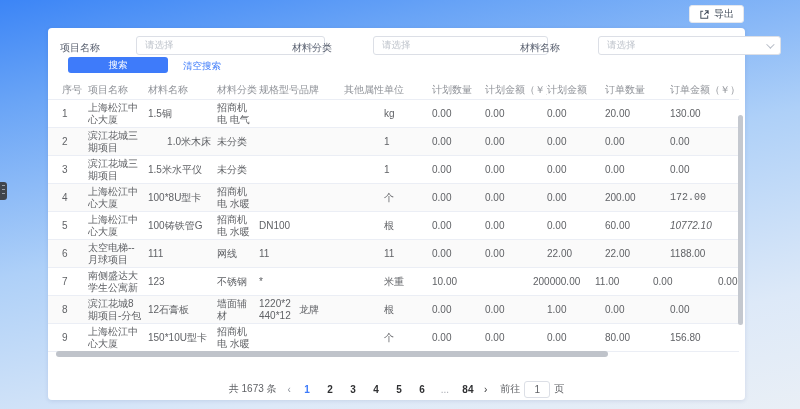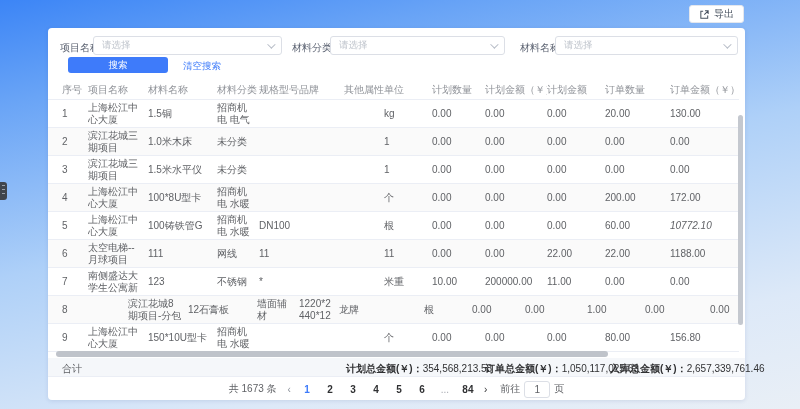--- a/index.html
+++ b/index.html
@@ -23,21 +23,21 @@
   .handle { position:absolute; left:0; top:182px; width:7px; height:18px; background:#40454c; border-radius:0 3px 3px 0; }
   .handle i { display:block; width:3px; height:1px; background:#9aa0a8; margin:3px auto 0; }
 
   
   .card { position:absolute; left:48px; top:28px; width:697px; height:372px; background:#fff; border-radius:4px;
     box-shadow:0 1px 4px rgba(30,60,120,.12); }
 
   
   .filter-label { position:absolute; top:13px; font-size:10px; color:#5a6170; }
   .sel { position:absolute; top:8px; height:19px; border:1px solid #dcdfe6; border-radius:3px; background:#fff;
-    display:flex; align-items:center; padding:0 8px; cursor:pointer; }
+    display:flex; align-items:center; padding:0 8px; cursor:pointer;margin-left:43px; }
   .sel .ph { color:#bfc4cc; font-size:9.5px; flex:1; }
   .chev { width:6px; height:6px; border-right:1px solid #b6bcc6; border-bottom:1px solid #b6bcc6;
     transform:rotate(45deg) translateY(-2px); }
   .search-btn { position:absolute; left:20px; top:29px; width:100px; height:16px; background:#3e7bfa; border:none;
     border-radius:3px; color:#fff; font-size:9.5px; cursor:pointer; font-family:inherit; }
   .clear-link { position:absolute; left:135px; top:32px; color:#3e7bfa; font-size:9.5px; cursor:pointer; }
 
   
   .thead { position:absolute; left:0; top:52px; width:691px; height:20px; display:flex; align-items:center;
     padding-left:14px; border-bottom:1px solid #ebeef5; }
@@ -144,21 +144,21 @@
           <div class="td" style="width: 48px;">kg</div>
           <div class="td" style="width: 53px;">0.00</div>
           <div class="td" style="width: 62px;">0.00</div>
           <div class="td" style="width: 58px;">0.00</div>
           <div class="td" style="width: 65px;">20.00</div>
           <div class="td" style="width: 70px;">130.00</div>
         </div>
         <div class="tr striped">
           <div class="td" style="width: 26px;">2</div>
           <div class="td" style="width: 60px;">滨江花城三期项目</div>
-          <div class="td" style="width: 69px;">1.0米木床</div>
+          <div class="td" style="width: 69px; text-align: right;">1.0米木床</div>
           <div class="td" style="width: 42px;">未分类</div>
           <div class="td" style="width: 40px;"></div>
           <div class="td" style="width: 45px;"></div>
           <div class="td" style="width: 40px;"></div>
           <div class="td" style="width: 48px;">1</div>
           <div class="td" style="width: 53px;">0.00</div>
           <div class="td" style="width: 62px;">0.00</div>
           <div class="td" style="width: 58px;">0.00</div>
           <div class="td" style="width: 65px;">0.00</div>
           <div class="td" style="width: 70px;">0.00</div>
@@ -184,21 +184,21 @@
           <div class="td" style="width: 69px;">100*8U型卡</div>
           <div class="td" style="width: 42px;">招商机电 水暖材料</div>
           <div class="td" style="width: 40px;"></div>
           <div class="td" style="width: 45px;"></div>
           <div class="td" style="width: 40px;"></div>
           <div class="td" style="width: 48px;">个</div>
           <div class="td" style="width: 53px;">0.00</div>
           <div class="td" style="width: 62px;">0.00</div>
           <div class="td" style="width: 58px;">0.00</div>
           <div class="td" style="width: 65px;">200.00</div>
-          <div class="td" style="width: 70px;">172.00</div>
+          <div class="td" style="width: 70px; font-family: Liberation Mono, monospace;">172.00</div>
         </div>
         <div class="tr">
           <div class="td" style="width: 26px;">5</div>
           <div class="td" style="width: 60px;">上海松江中心大厦</div>
           <div class="td" style="width: 69px;">100铸铁管G</div>
           <div class="td" style="width: 42px;">招商机电 水暖材料</div>
           <div class="td" style="width: 40px;">DN100</div>
           <div class="td" style="width: 45px;"></div>
           <div class="td" style="width: 40px;"></div>
           <div class="td" style="width: 48px;">根</div>
@@ -226,28 +226,28 @@
         <div class="tr">
           <div class="td" style="width: 26px;">7</div>
           <div class="td" style="width: 60px;">南侧盛达大学生公寓新建</div>
           <div class="td" style="width: 69px;">123</div>
           <div class="td" style="width: 42px;">不锈钢</div>
           <div class="td" style="width: 40px;">*</div>
           <div class="td" style="width: 45px;"></div>
           <div class="td" style="width: 40px;"></div>
           <div class="td" style="width: 48px;">米重</div>
           <div class="td" style="width: 53px;">10.00</div>
-          <div class="td" style="width: 62px;">200000.00</div>
+          <div class="td" style="width: 62px; margin-left: 48px;">200000.00</div>
           <div class="td" style="width: 58px;">11.00</div>
           <div class="td" style="width: 65px;">0.00</div>
           <div class="td" style="width: 70px;">0.00</div>
         </div>
         <div class="tr striped">
           <div class="td" style="width: 26px;">8</div>
-          <div class="td" style="width: 60px; margin-left: 40px;">滨江花城8期项目-分包</div>
+          <div class="td" style="width: 60px;">滨江花城8期项目-分包</div>
           <div class="td" style="width: 69px;">12石膏板</div>
           <div class="td" style="width: 42px;">墙面辅材</div>
           <div class="td" style="width: 40px;">1220*2440*12</div>
           <div class="td" style="width: 45px;">龙牌</div>
           <div class="td" style="width: 40px;"></div>
           <div class="td" style="width: 48px;">根</div>
           <div class="td" style="width: 53px;">0.00</div>
           <div class="td" style="width: 62px;">0.00</div>
           <div class="td" style="width: 58px;">1.00</div>
           <div class="td" style="width: 65px;">0.00</div>
@@ -266,26 +266,20 @@
           <div class="td" style="width: 62px;">0.00</div>
           <div class="td" style="width: 58px;">0.00</div>
           <div class="td" style="width: 65px;">80.00</div>
           <div class="td" style="width: 70px;">156.80</div>
         </div>
       </div>
 
     <div class="hscroll"></div>
     <div class="vscroll"></div>
 
-    <div class="summary">
-      <span class="total-label">合计</span>
-      <span class="sum-item sum1"><b>计划总金额(￥)：</b><span>354,568,213.58</span></span>
-      <span class="sum-item sum2"><b>订单总金额(￥)：</b><span>1,050,117,025.63</span></span>
-      <span class="sum-item sum3"><b>入库总金额(￥)：</b><span>2,657,339,761.46</span></span>
-    </div>
 
     <div class="pager">
       <span class="total">共 1673 条</span>
       <span class="arrow">‹</span>
       <span id="pages" style="display:flex;gap:9px">
           <span class="pg active">1</span>
           <span class="pg">2</span>
           <span class="pg">3</span>
           <span class="pg">4</span>
           <span class="pg">5</span>

